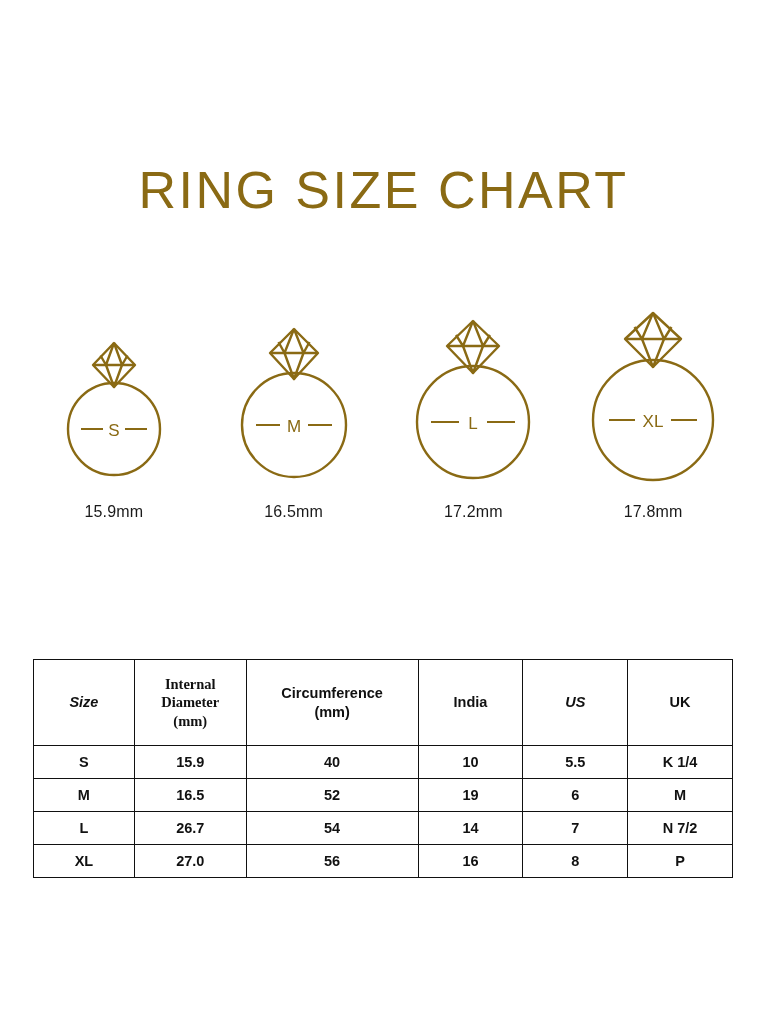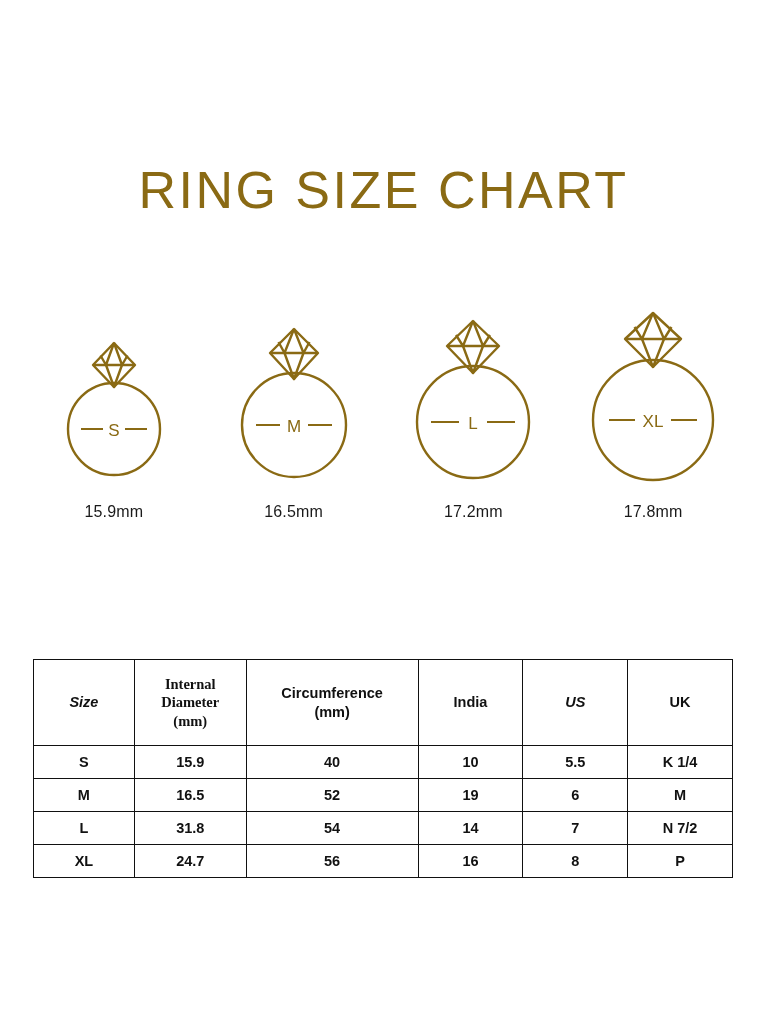--- a/index.html
+++ b/index.html
@@ -214,29 +214,29 @@
       <tr>
         <td>M</td>
         <td>16.5</td>
         <td>52</td>
         <td>19</td>
         <td>6</td>
         <td>M</td>
       </tr>
       <tr>
         <td>L</td>
-        <td>31.8</td>
+        <td>26.7</td>
         <td>54</td>
         <td>14</td>
         <td>7</td>
         <td>N 7/2</td>
       </tr>
       <tr>
         <td>XL</td>
-        <td>24.7</td>
+        <td>27.0</td>
         <td>56</td>
         <td>16</td>
         <td>8</td>
         <td>P</td>
       </tr>
     </tbody>
   </table>
 
 </div>
 

